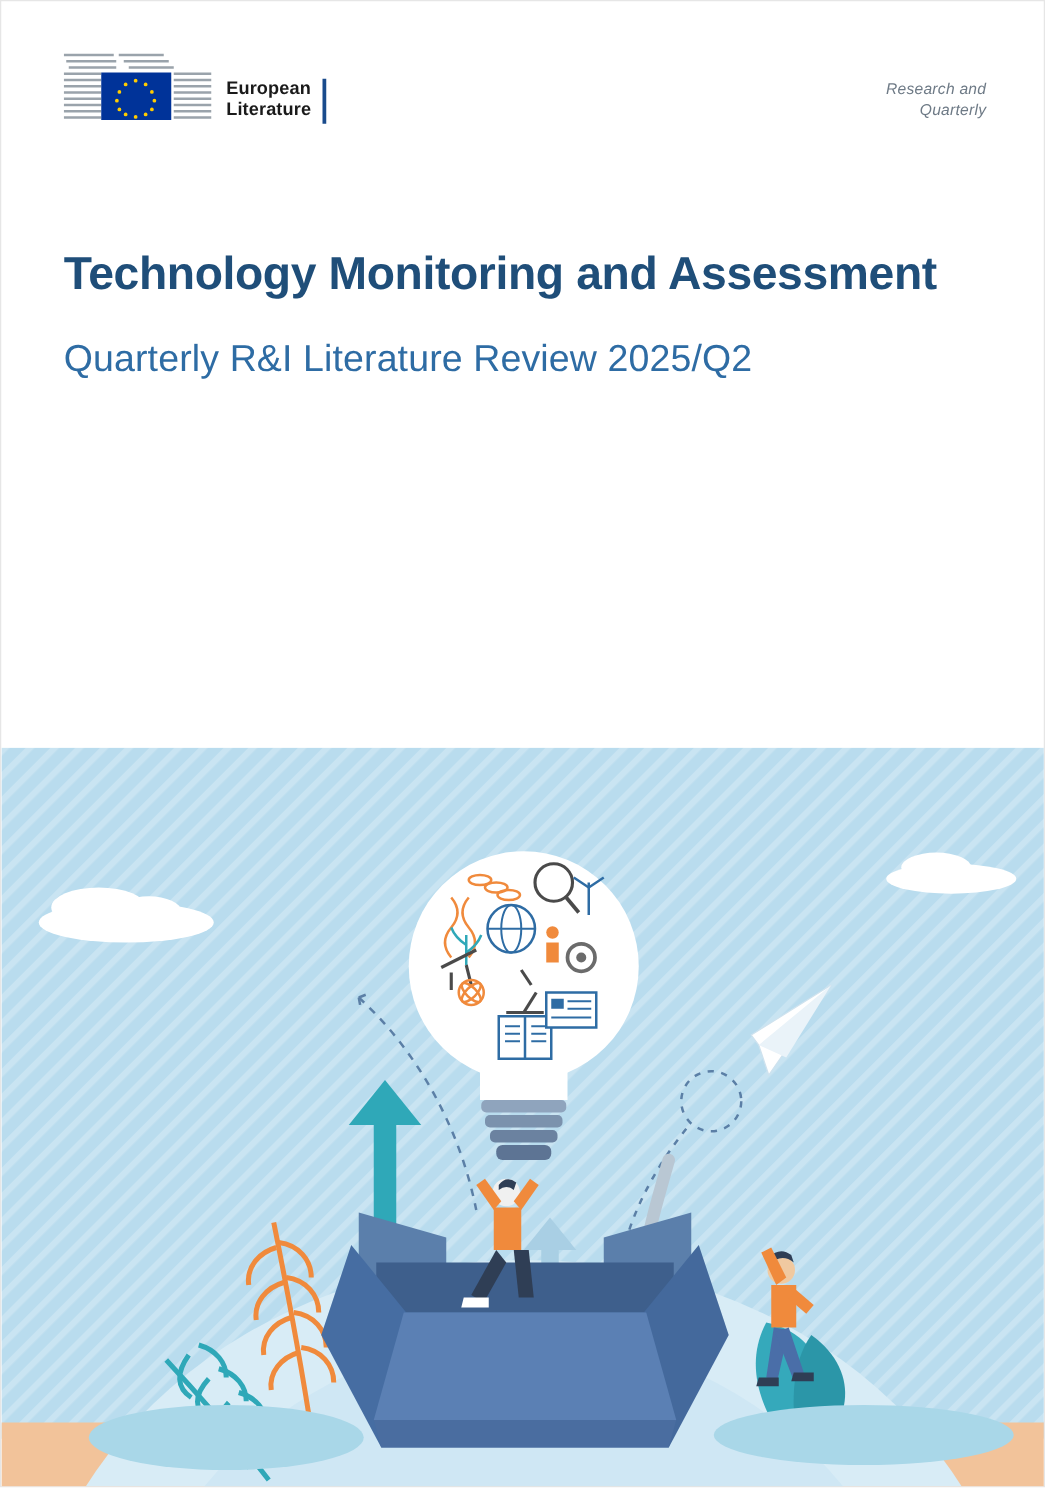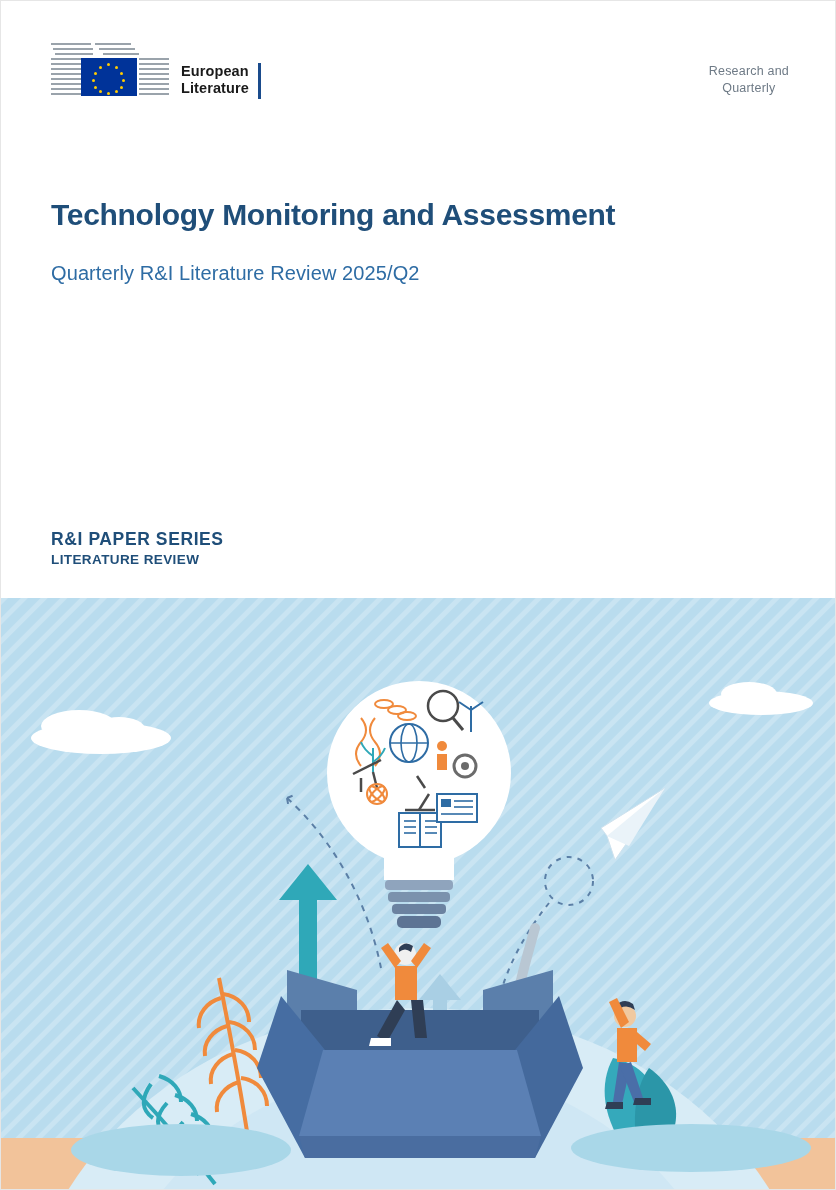--- a/index.html
+++ b/index.html
@@ -74,45 +74,46 @@
     margin-left: 9px;
     margin-top: 22px;
     width: 3px;
     height: 36px;
     background: #1a4b8c;
   }
   .header-right {
     position: absolute;
     right: 0;
     top: 22px;
-    text-align: center;
+    text-align: right;
     font-size: 12.5px;
+    font-style: italic;
     color: #6e7a86;
     line-height: 1.35;
     letter-spacing: 0.2px;
   }
 
   
   .title-block {
     position: absolute;
     top: 196px;
     left: 50px;
     right: 60px;
   }
   .doc-title {
-    font-size: 30px;
+    font-size: 37px;
     font-weight: bold;
     color: #1f4e79;
     line-height: 1.18;
     letter-spacing: -0.3px;
     margin: 0;
   }
   .doc-subtitle {
     margin-top: 30px;
-    font-size: 20px;
+    font-size: 30px;
     color: #2e6ca4;
     letter-spacing: 0.1px;
   }
 
   
   .series-block {
     position: absolute;
     left: 50px;
     top: 528px;
   }
@@ -202,24 +203,20 @@
       <div>Research and</div>
       <div>Quarterly</div>
     </div>
   </div>
 
   <div class="title-block">
     <h1 class="doc-title">Technology Monitoring and Assessment</h1>
     <div class="doc-subtitle">Quarterly R&amp;I Literature Review 2025/Q2</div>
   </div>
 
-  <div class="series-block">
-    <div class="series-title">R&amp;I PAPER SERIES</div>
-    <div class="series-sub">LITERATURE REVIEW</div>
-  </div>
 
   <div class="cover-art">
     <svg width="836" height="593" viewBox="0 0 836 593">
       <defs>
         <pattern id="diag" width="14" height="14" patternUnits="userSpaceOnUse" patternTransform="rotate(45)">
           <rect width="14" height="14" fill="#b9dcee"></rect>
           <rect width="5" height="14" fill="#c9e4f2"></rect>
         </pattern>
         <clipPath id="coverclip">
           <rect x="0" y="0" width="836" height="593"></rect>

